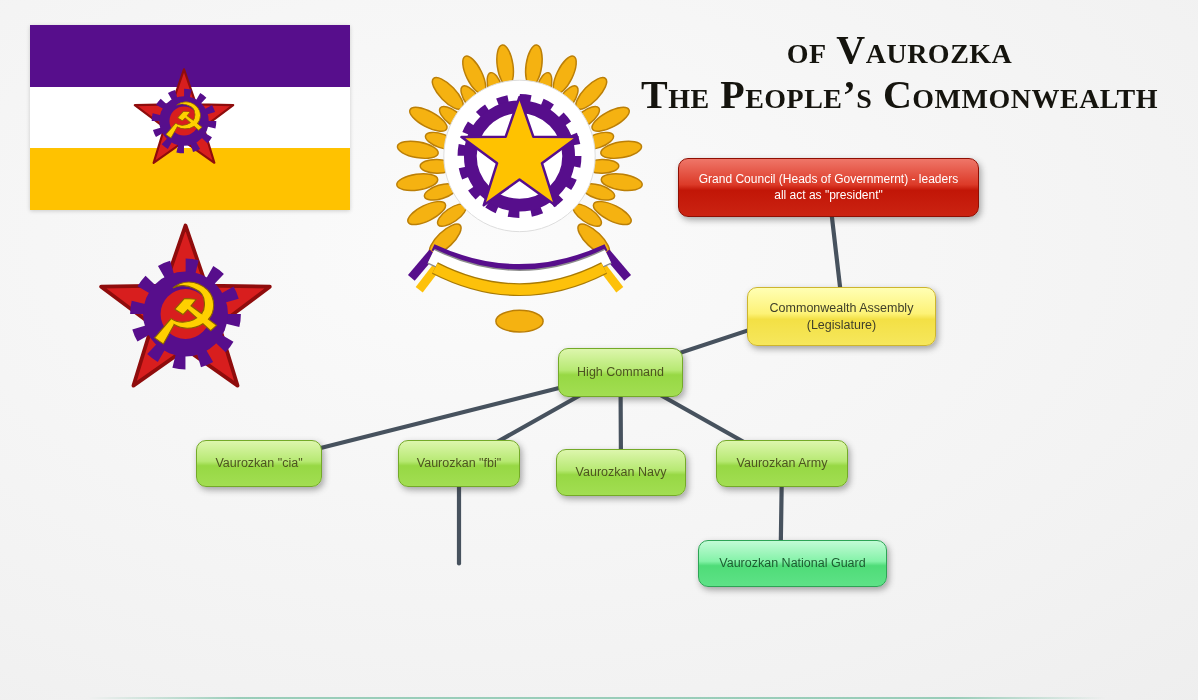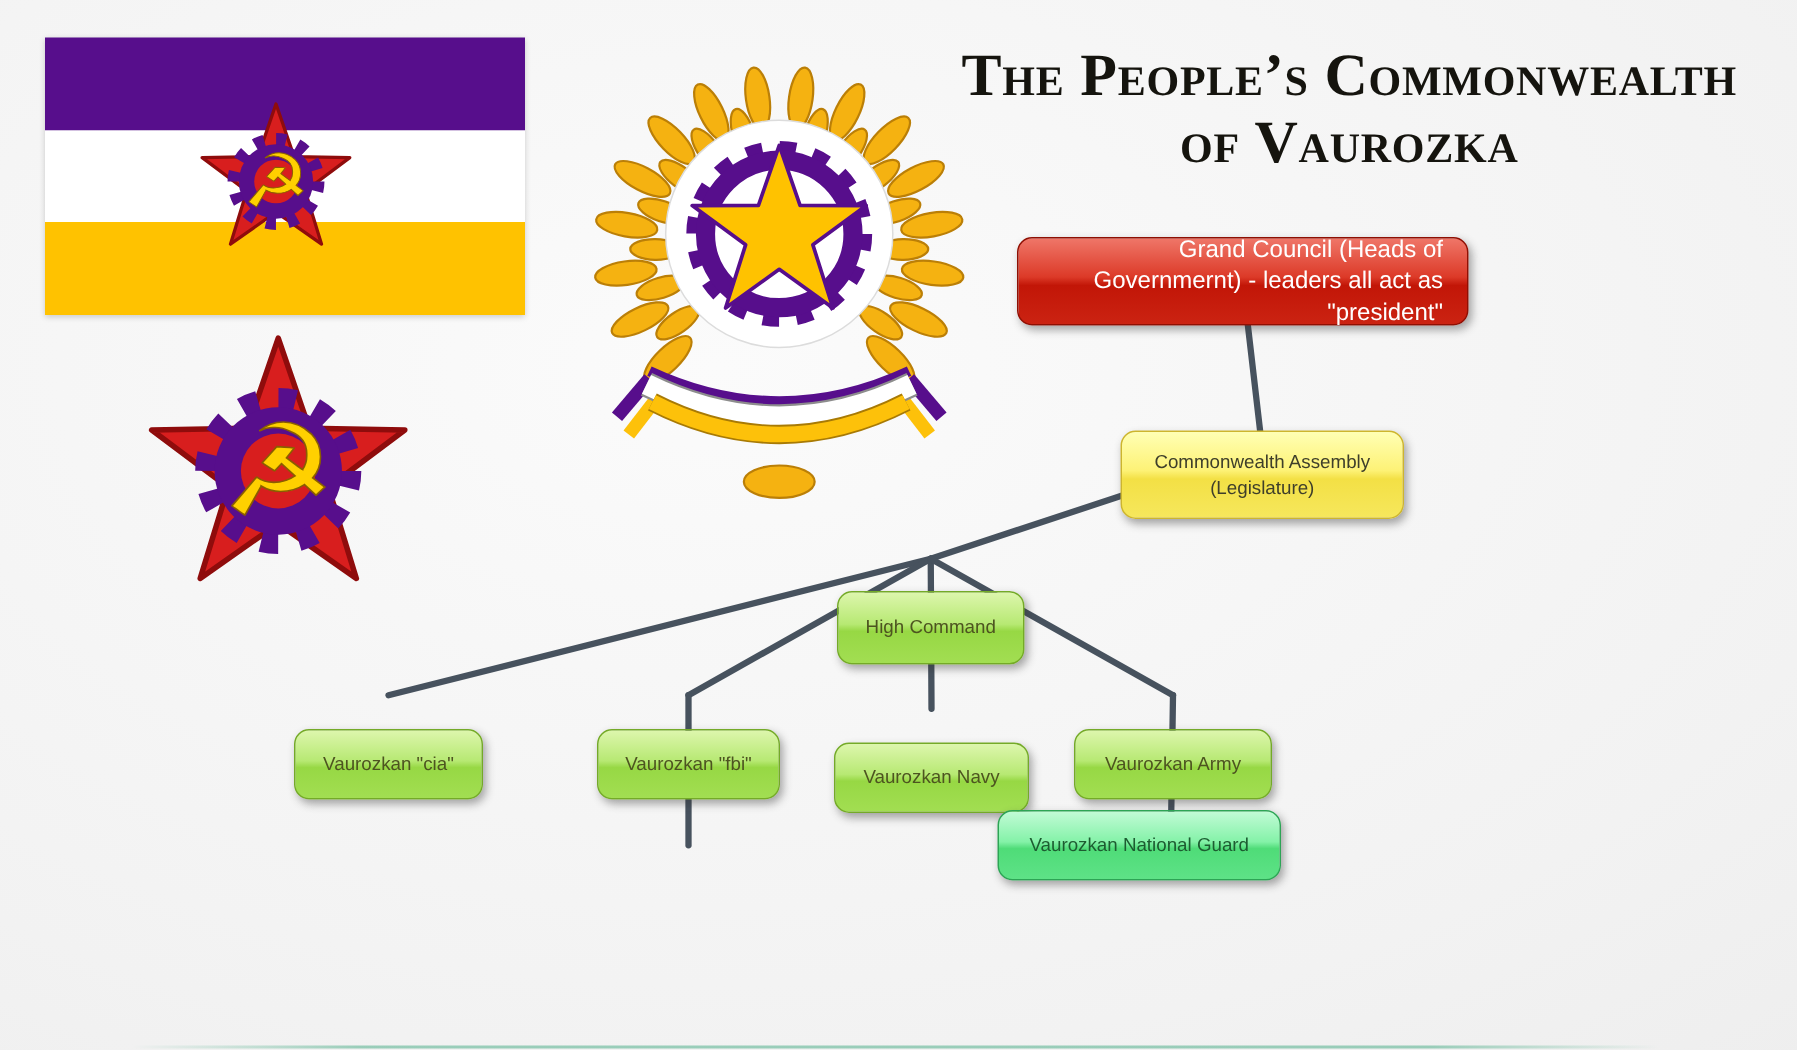--- a/index.html
+++ b/index.html
@@ -46,28 +46,28 @@
     display:flex;align-items:center;justify-content:center;
     border-radius:10px;
     box-shadow:2px 3px 6px rgba(50,50,50,.42);
     font-size:12.5px;
   }
   .node .node-label{padding:4px 10px;text-align:center;line-height:1.32;}
   .node.red{
     background:linear-gradient(#ef7668,#dc3a28 45%,#c21607 55%,#cb2312);
     border:1px solid #8f0f03;color:#ffffff;
   }
-  .node.red .node-label{text-align:right;font-size:16px;padding:4px 16px;}
+  .node.red .node-label{text-align:center;font-size:12px;padding:4px 16px;}
   .node.yellow{
     background:linear-gradient(#ffffb4,#fdf276 45%,#f3e045 55%,#f6e75c);
     border:1px solid #cdb52e;color:#3e3e2a;margin-top:17px;
   }
   .node.green{
     background:linear-gradient(#ddf6ad,#b7e973 45%,#97d844 55%,#a2de52);
-    border:1px solid #74aa28;color:#4d5420;margin-top:46px;
+    border:1px solid #74aa28;color:#4d5420;
   }
   .node.mint{
     background:linear-gradient(#c2fbd6,#84f2a8 45%,#4fdc78 55%,#5ee287);
     border:1px solid #2da455;color:#1d5c31;
   }
   
   .bottom-line{
     position:absolute;left:88px;right:92px;bottom:1px;height:2px;z-index:2;
     background:linear-gradient(90deg, rgba(20,150,100,0), rgba(20,150,100,.4) 15%, rgba(20,150,100,.4) 85%, rgba(20,150,100,0));
   }
@@ -158,22 +158,22 @@
       <path d="M62 231 Q150 272 238 231" stroke="#570e8c" stroke-width="7"></path>
       <path d="M60 240 Q150 284 240 240" stroke="#8d8d8d" stroke-width="17"></path>
       <path d="M60 240 Q150 284 240 240" stroke="#ffffff" stroke-width="14"></path>
       <path d="M64 252 Q150 296 236 252" stroke="#a87a05" stroke-width="13"></path>
       <path d="M64 252 Q150 296 236 252" stroke="#fdc10a" stroke-width="10.5"></path>
     </g>
     <ellipse cx="150" cy="306" rx="24" ry="11" fill="#f5b211" stroke="#bb7f07" stroke-width="1.5"></ellipse>
   </svg>
 
   <div class="title">
+    <div>of Vaurozka</div>
     <div>The People’s Commonwealth</div>
-    <div>of Vaurozka</div>
   </div>
 
   <div class="node red" style="left:678px;top:158px;width:299px;height:57px">
     <span class="node-label">Grand Council (Heads of Governmernt) - leaders all act as "president"</span>
   </div>
 
   <div class="node yellow" style="left:747px;top:270px;width:187px;height:57px">
     <span class="node-label">Commonwealth Assembly (Legislature)</span>
   </div>
 
@@ -191,18 +191,18 @@
 
   <div class="node green" style="left:556px;top:449px;width:128px;height:45px">
     <span class="node-label">Vaurozkan Navy</span>
   </div>
 
   <div class="node green" style="left:716px;top:440px;width:130px;height:45px">
     <span class="node-label">Vaurozkan Army</span>
   </div>
 
 
-  <div class="node mint" style="left:665px;top:540px;width:187px;height:45px">
+  <div class="node mint" style="left:698px;top:540px;width:187px;height:45px">
     <span class="node-label">Vaurozkan National Guard</span>
   </div>
 
   <div class="bottom-line"></div>
 </div>
 
 </body></html>

